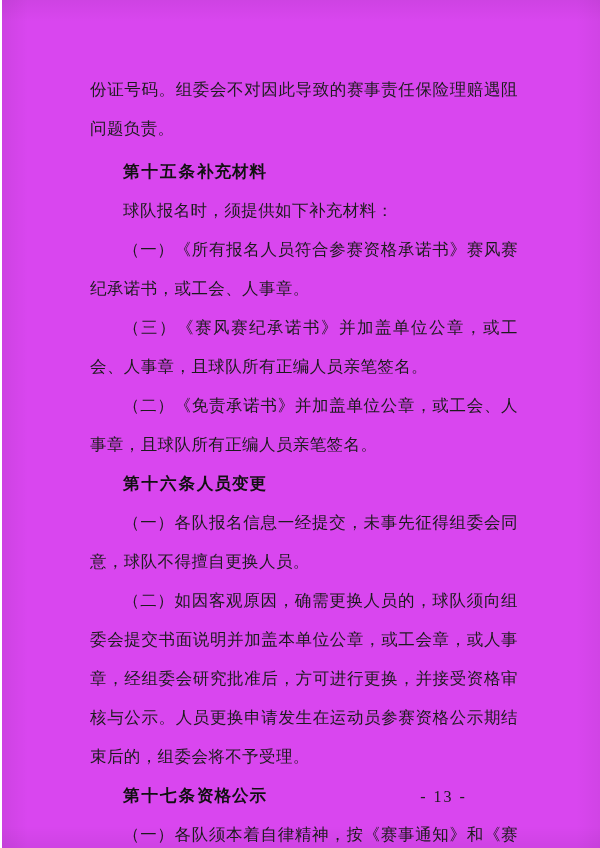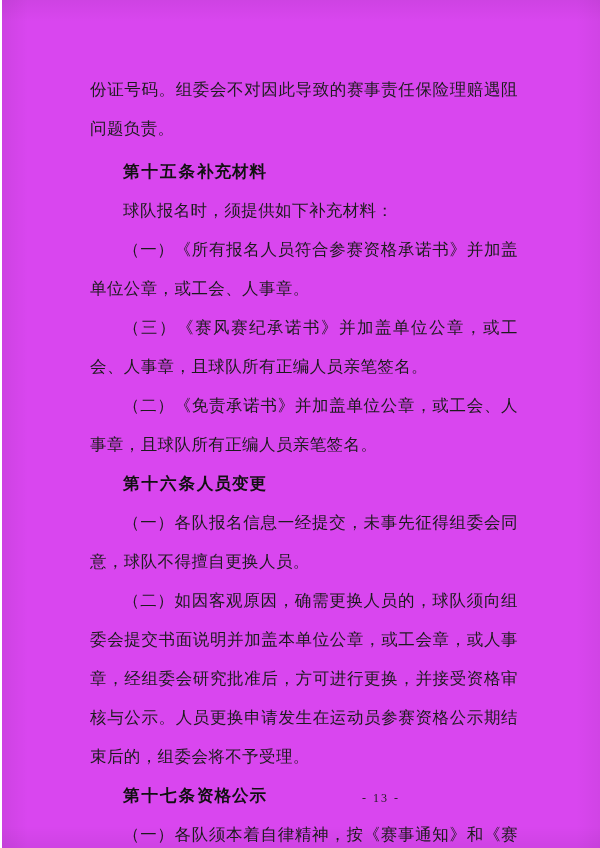--- a/index.html
+++ b/index.html
@@ -60,21 +60,22 @@
     margin-top: 18px;
   }
   .gap-small {
     height: 4px;
   }
   .footer {
     position: absolute;
     left: 0;
     bottom: 42px;
     width: 523px;
-    font-size: 12px;
+    text-align: center;
+    font-size: 16px;
     color: #1c1c1c;
     letter-spacing: 2px;
   }
   .footer-inner {
     display: inline-block;
     padding-left: 360px;
   }
   .page-number {
     display: inline-block;
   }
@@ -105,21 +106,21 @@
     <p class="para">份证号码。组委会不对因此导致的赛事责任保险理赔遇阻问题负责。</p>
 
     <div class="gap-small"></div>
 
     <p class="heading">
       <span class="hnum">第十五条</span><span class="htitle">补充材料</span>
     </p>
 
     <p class="para indent">球队报名时，须提供如下补充材料：</p>
 
-    <p class="para indent">（一）《所有报名人员符合参赛资格承诺书》并加盖单位公章，或工会、人事章。</p>
+    <p class="para indent">（一）《所有报名人员符合参赛资格承诺书》赛风赛纪承诺书，或工会、人事章。</p>
 
     <p class="para indent">（三）《赛风赛纪承诺书》并加盖单位公章，或工会、人事章，且球队所有正编人员亲笔签名。</p>
 
     <p class="para indent">（二）《免责承诺书》并加盖单位公章，或工会、人事章，且球队所有正编人员亲笔签名。</p>
 
     <p class="heading">
       <span class="hnum">第十六条</span><span class="htitle">人员变更</span>
     </p>
 
     <p class="para indent">（一）各队报名信息一经提交，未事先征得组委会同意，球队不得擅自更换人员。</p>

